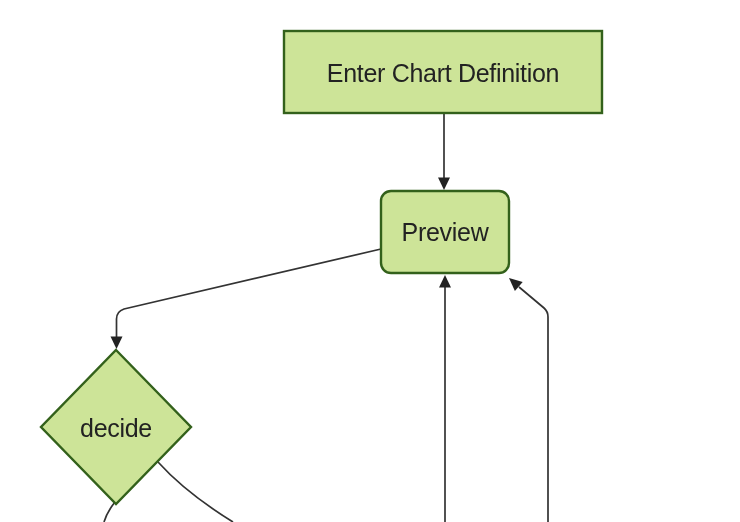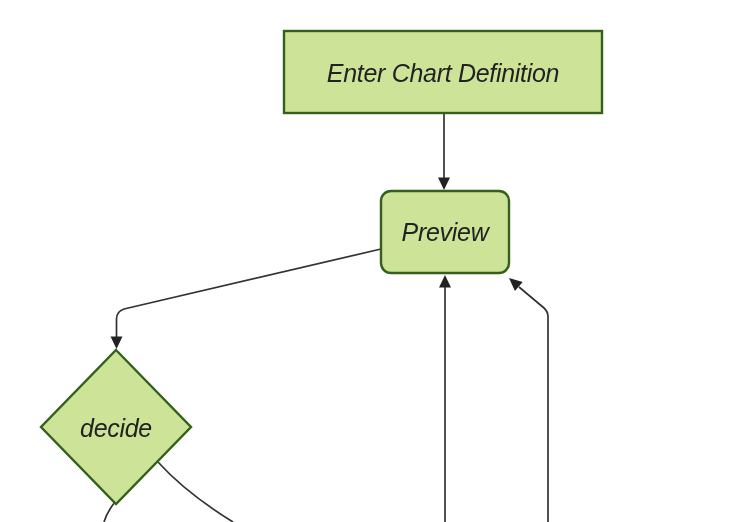--- a/index.html
+++ b/index.html
@@ -7,21 +7,20 @@
     padding: 0;
     background: #ffffff;
   }
   .canvas {
     position: relative;
     width: 740px;
     height: 522px;
     background: var(--background, #ffffff);
     overflow: hidden;
     font-family: "Liberation Sans", sans-serif;
-    font-style: italic;
   }
   .diagram-svg {
     position: absolute;
     top: 0;
     left: 0;
     display: block;
   }
   .node-shape {
     fill: var(--node-fill, #cde498);
     stroke: var(--node-stroke, #33611b);

